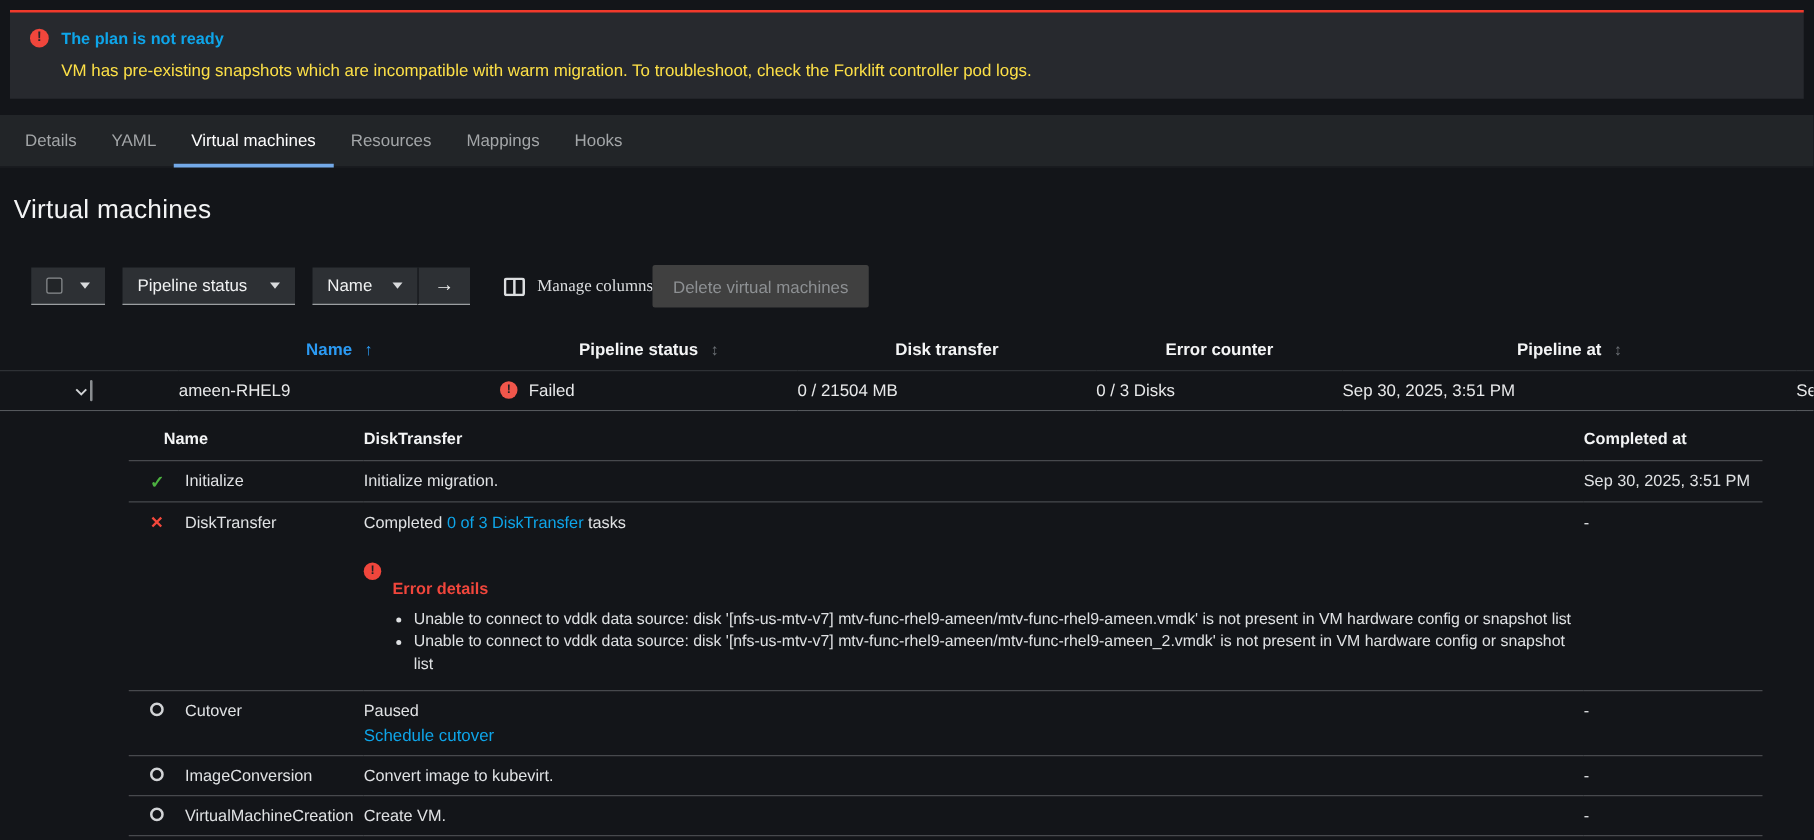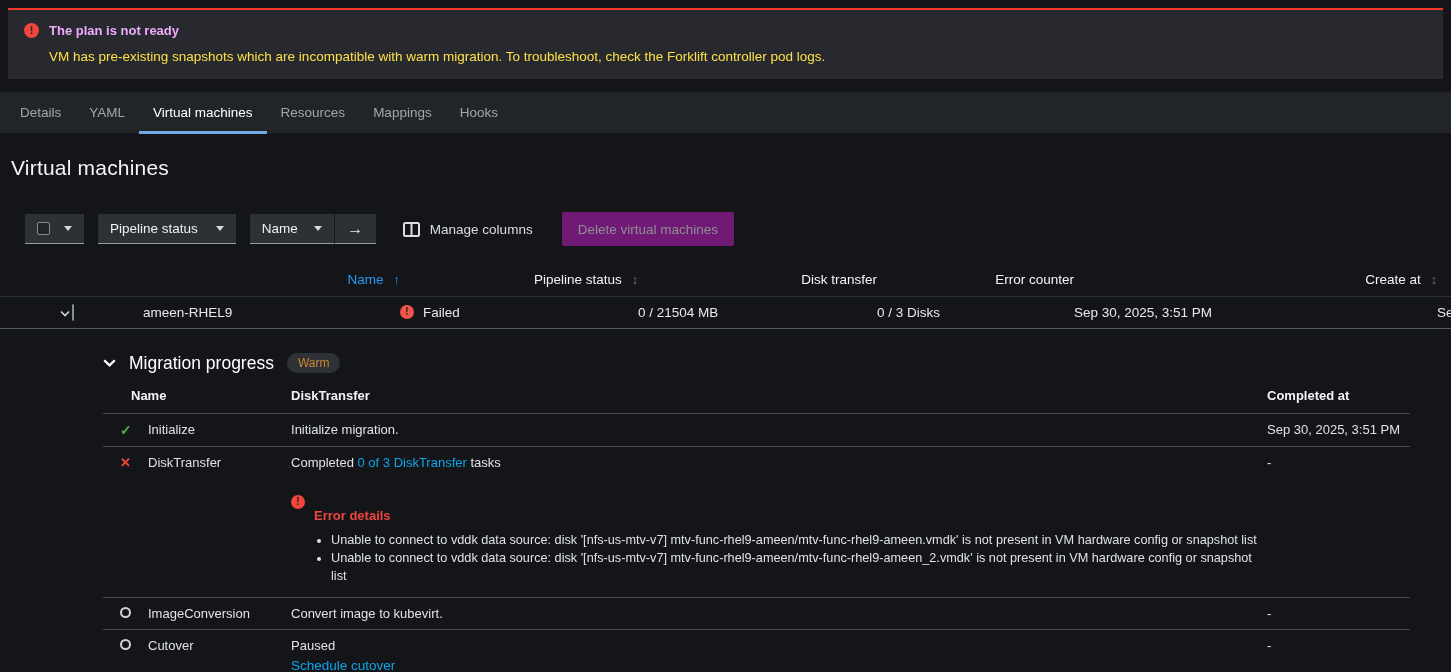--- a/index.html
+++ b/index.html
@@ -18,21 +18,21 @@
     border-top: 2px solid #f0392b;
     padding: 13px 16px 15px;
   }
   .alert-head { display: flex; align-items: center; gap: 10px; }
   .excl-icon {
     width: 15px; height: 15px; border-radius: 50%;
     background: #f0463c; color: #23252a;
     font-size: 11px; font-weight: bold; line-height: 15px; text-align: center;
     flex: 0 0 auto;
   }
-  .alert-title { color: #f0abfc; font-weight: bold; font-size: 13px; }
+  .alert-title { color: #0ea5e9; font-weight: bold; font-size: 13px; }
   .alert-desc { margin: 11px 0 0 25px; font-size: 13.5px; color: #fde047; }
 
   
   .tabbar {
     margin-top: 13px;
     background: #222528;
     height: 42px;
     display: flex;
     padding-left: 6px;
     border-bottom: 1px solid #17191c;
@@ -88,42 +88,42 @@
   .search-box input::placeholder { color: #8a8d90; }
   .go-btn {
     background: #2d3034; border: none; border-left: 1px solid #17191c;
     border-bottom: 1px solid #9b9ea1;
     width: 42px; color: #eceded; font-size: 16px; cursor: pointer;
     display: flex; align-items: center; justify-content: center;
   }
   .manage-cols {
     margin-left: 27px; display: flex; align-items: center; gap: 10px;
     font-size: 13.5px; color: #dcdee0; cursor: pointer; background: none; border: none;
-    font-family: Liberation Sans, sans-serif;
+    font-family: Liberation Serif, serif;
   }
   .delete-btn {
-    margin-left: 29px; background: #701a75; color: #8d9093;
+    background: #404040; color: #8d9093;
     border: none; border-radius: 2px; height: 34px; padding: 0 16px;
     font-size: 13.5px; font-family: "Liberation Sans", sans-serif;
   }
 
   
   .table-wrap { margin-top: 17px; width: 1451px; overflow: hidden; }
   table { border-collapse: collapse; }
   .vm-table { table-layout: fixed; width: 1687px; }
   .vm-table col.c-expand { width: 72px; }
   .vm-table col.c-check  { width: 71px; }
   .vm-table col.c-name   { width: 257px; }
   .vm-table col.c-pipe   { width: 238px; }
   .vm-table col.c-dtr    { width: 239px; }
   .vm-table col.c-dct    { width: 197px; }
   .vm-table col.c-start  { width: 363px; }
   .vm-table col.c-comp   { width: 250px; }
   .vm-table th {
-    text-align: right; font-size: 13.5px; font-weight: normal; color: #f3f4f5;
+    text-align: center; font-size: 13.5px; font-weight: bold; color: #f3f4f5;
     height: 33px; padding: 0; vertical-align: middle; margin-left: 24px;
   }
   .vm-table thead tr { border-bottom: 1px solid #2e3135; }
   .vm-table tbody tr { border-bottom: 1px solid #55585c; }
   .vm-table td { height: 32px; font-size: 13.5px; color: #e8e9ea; vertical-align: middle; padding: 0; }
   .th-sorted { color: #2b9af3; cursor: pointer; }
   .sort-arrow-up { color: #2b9af3; margin-left: 10px; font-size: 13px; }
   .sort-icon { color: #6a6e73; margin-left: 10px; font-size: 12.5px; }
   .cell-expand { text-align: right; padding-right: 12px; }
   .cell-check { padding-left: 8px; }
@@ -239,21 +239,21 @@
           <th></th>
           <th>
             <span class="th-sorted">Name</span><span class="sort-arrow-up">↑</span>
           </th>
           <th>
             <span>Pipeline status</span><span class="sort-icon">↕</span>
           </th>
           <th>Disk transfer</th>
           <th>Error counter</th>
           <th>
-            <span>Create at</span><span class="sort-icon">↕</span>
+            <span>Pipeline at</span><span class="sort-icon">↕</span>
           </th>
           <th>Completed at</th>
         </tr>
       </thead>
       <tbody>
         <tr>
           <td class="cell-expand">
             <button class="chev-btn">
               <svg width="10" height="7" viewBox="0 0 10 7">
                 <polyline points="1,1.5 5,5.5 9,1.5" fill="none" stroke="#d2d4d6" stroke-width="1.6"></polyline>
@@ -270,27 +270,20 @@
           </td>
           <td>0 / 21504 MB</td>
           <td>0 / 3 Disks</td>
           <td>Sep 30, 2025, 3:51 PM</td>
           <td>Sep 30, 2025, 3:51 PM</td>
         </tr>
       </tbody>
     </table>
   </div>
 
-  <div class="mp-heading">
-    <svg width="13" height="8" viewBox="0 0 13 8">
-      <polyline points="1.2,1.2 6.5,6.4 11.8,1.2" fill="none" stroke="#ffffff" stroke-width="2.3"></polyline>
-    </svg>
-    <span class="mp-title">Migration progress</span>
-    <span class="warm-badge">Warm</span>
-  </div>
 
   <table class="sub-table">
     <colgroup>
       <col class="s-icon">
         <col class="s-name">
         <col class="s-desc">
         <col class="s-done">
     </colgroup>
     <thead>
       <tr>
@@ -319,34 +312,34 @@
           </div>
           <ul class="err-list">
             <li>Unable to connect to vddk data source: disk '[nfs-us-mtv-v7] mtv-func-rhel9-ameen/mtv-func-rhel9-ameen.vmdk' is not present in VM hardware config or snapshot list</li>
             <li>Unable to connect to vddk data source: disk '[nfs-us-mtv-v7] mtv-func-rhel9-ameen/mtv-func-rhel9-ameen_2.vmdk' is not present in VM hardware config or snapshot list</li>
           </ul>
         </td>
         <td>-</td>
       </tr>
       <tr>
         <td class="icon-cell"><span class="i-circle"></span></td>
-        <td>ImageConversion</td>
-        <td>Convert image to kubevirt.</td>
-        <td>-</td>
-      </tr>
-      <tr>
-        <td class="icon-cell"><span class="i-circle"></span></td>
         <td>Cutover</td>
         <td>
           <div>Paused</div>
           <a class="link sched-link">Schedule cutover</a>
         </td>
         <td>-</td>
       </tr>
       <tr>
         <td class="icon-cell"><span class="i-circle"></span></td>
+        <td>ImageConversion</td>
+        <td>Convert image to kubevirt.</td>
+        <td>-</td>
+      </tr>
+      <tr>
+        <td class="icon-cell"><span class="i-circle"></span></td>
         <td>VirtualMachineCreation</td>
         <td>Create VM.</td>
         <td>-</td>
       </tr>
     </tbody>
   </table>
 </main>
 
 </body></html>

